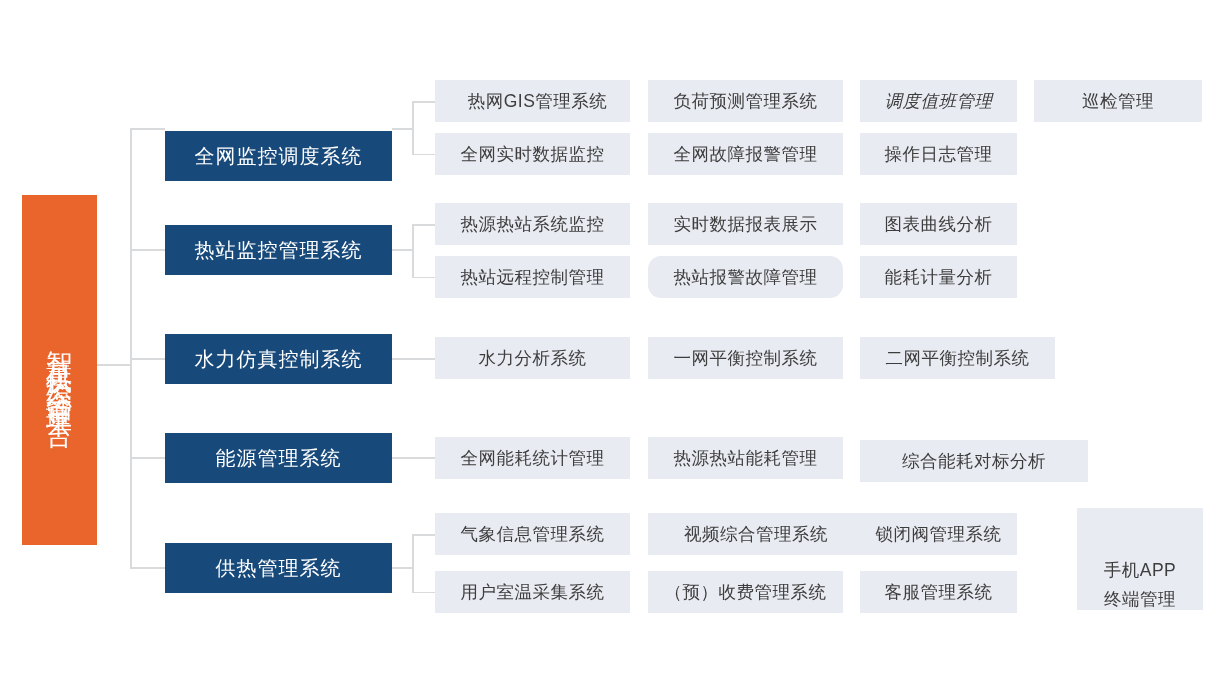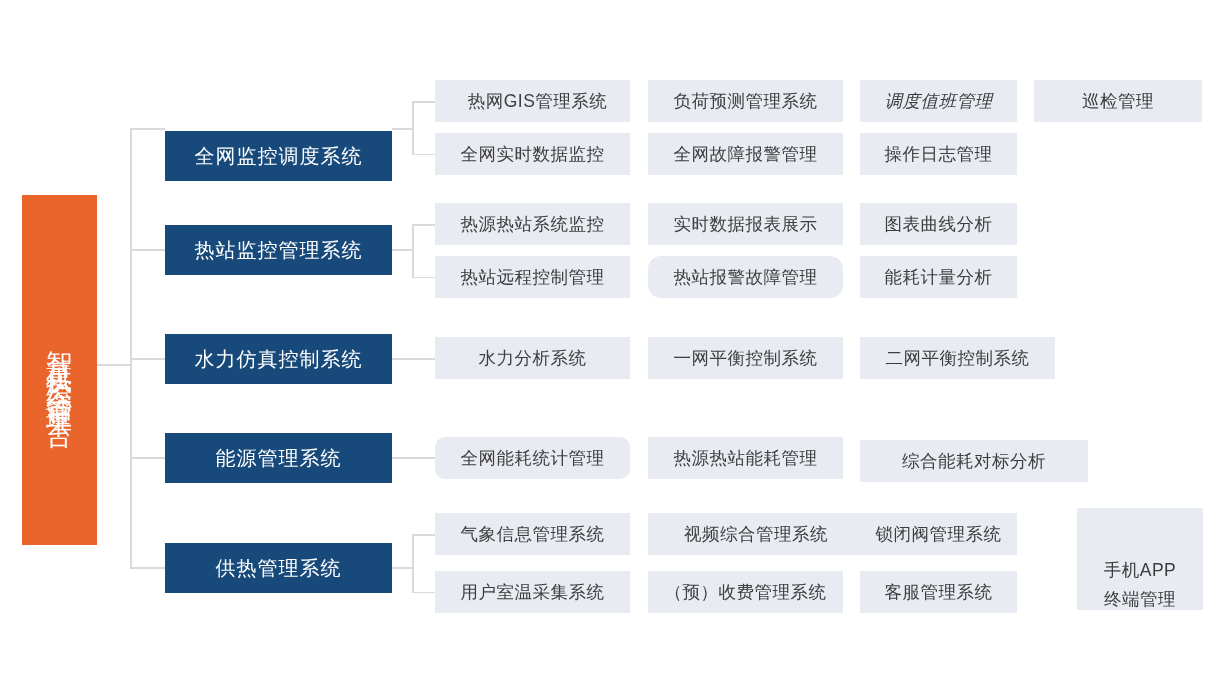--- a/index.html
+++ b/index.html
@@ -109,21 +109,21 @@
   <div class="leaf-box" style="left:648px;top:203px;width:195px;">实时数据报表展示</div>
   <div class="leaf-box" style="left:860px;top:203px;width:157px;">图表曲线分析</div>
   <div class="leaf-box" style="left:435px;top:256px;width:195px;">热站远程控制管理</div>
   <div class="leaf-box" style="left:648px;top:256px;width:195px;border-radius:13px;">热站报警故障管理</div>
   <div class="leaf-box" style="left:860px;top:256px;width:157px;">能耗计量分析</div>
 
   <div class="leaf-box" style="left:435px;top:337px;width:195px;">水力分析系统</div>
   <div class="leaf-box" style="left:648px;top:337px;width:195px;">一网平衡控制系统</div>
   <div class="leaf-box" style="left:860px;top:337px;width:195px;">二网平衡控制系统</div>
 
-  <div class="leaf-box" style="left:435px;top:437px;width:195px;border-radius:10px;">全网能耗统计管理</div>
+  <div class="leaf-box" style="left:435px;top:437px;width:195px;">全网能耗统计管理</div>
   <div class="leaf-box" style="left:648px;top:437px;width:195px;">热源热站能耗管理</div>
   <div class="leaf-box" style="left:860px;top:440px;width:228px;">综合能耗对标分析</div>
 
   <div class="leaf-box" style="left:435px;top:513px;width:195px;">气象信息管理系统</div>
   <div class="leaf-box" style="left:648px;top:513px;width:216px;">视频综合管理系统</div>
   <div class="leaf-box" style="left:860px;top:513px;width:157px;">锁闭阀管理系统</div>
   <div class="leaf-box" style="left:435px;top:571px;width:195px;">用户室温采集系统</div>
   <div class="leaf-box" style="left:648px;top:571px;width:195px;">（预）收费管理系统</div>
   <div class="leaf-box" style="left:860px;top:571px;width:157px;">客服管理系统</div>
 

